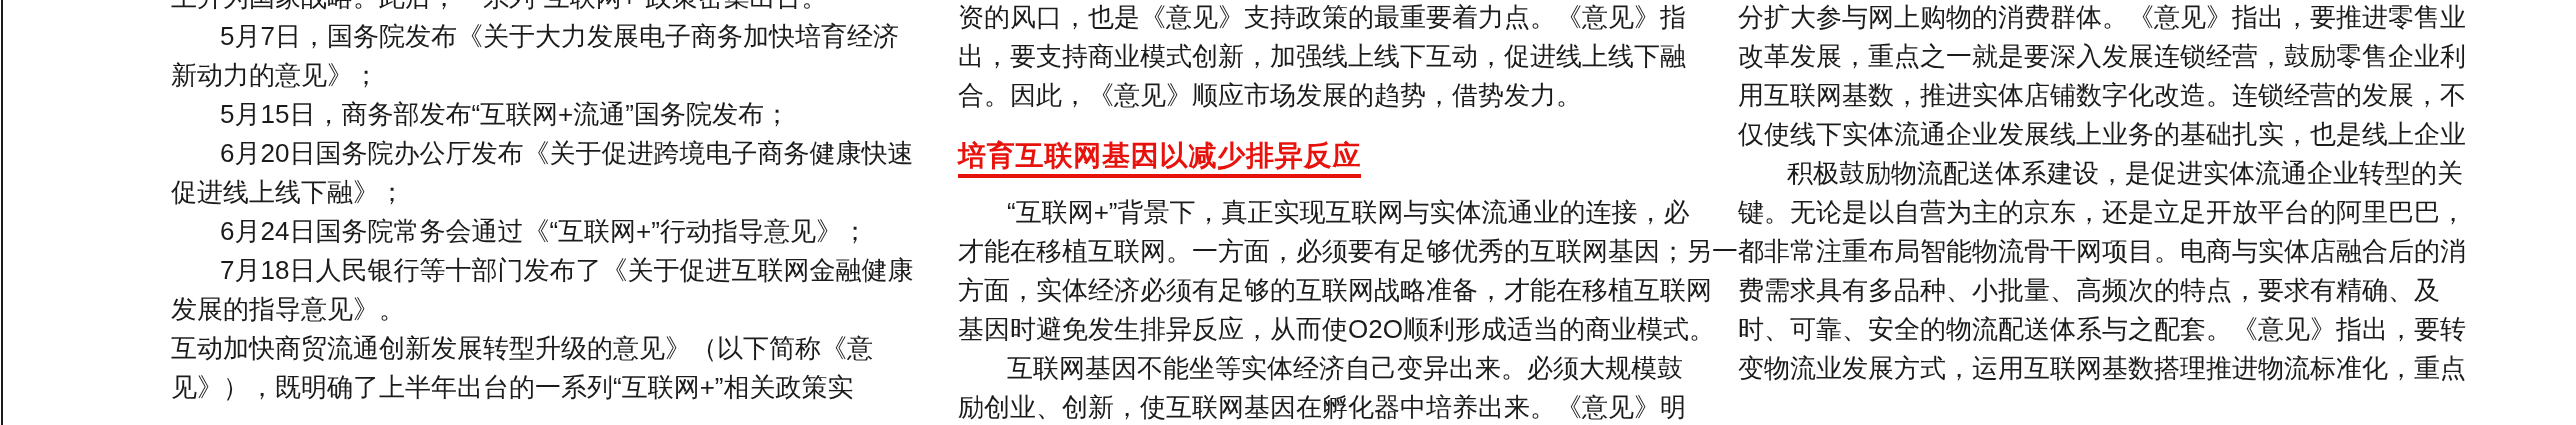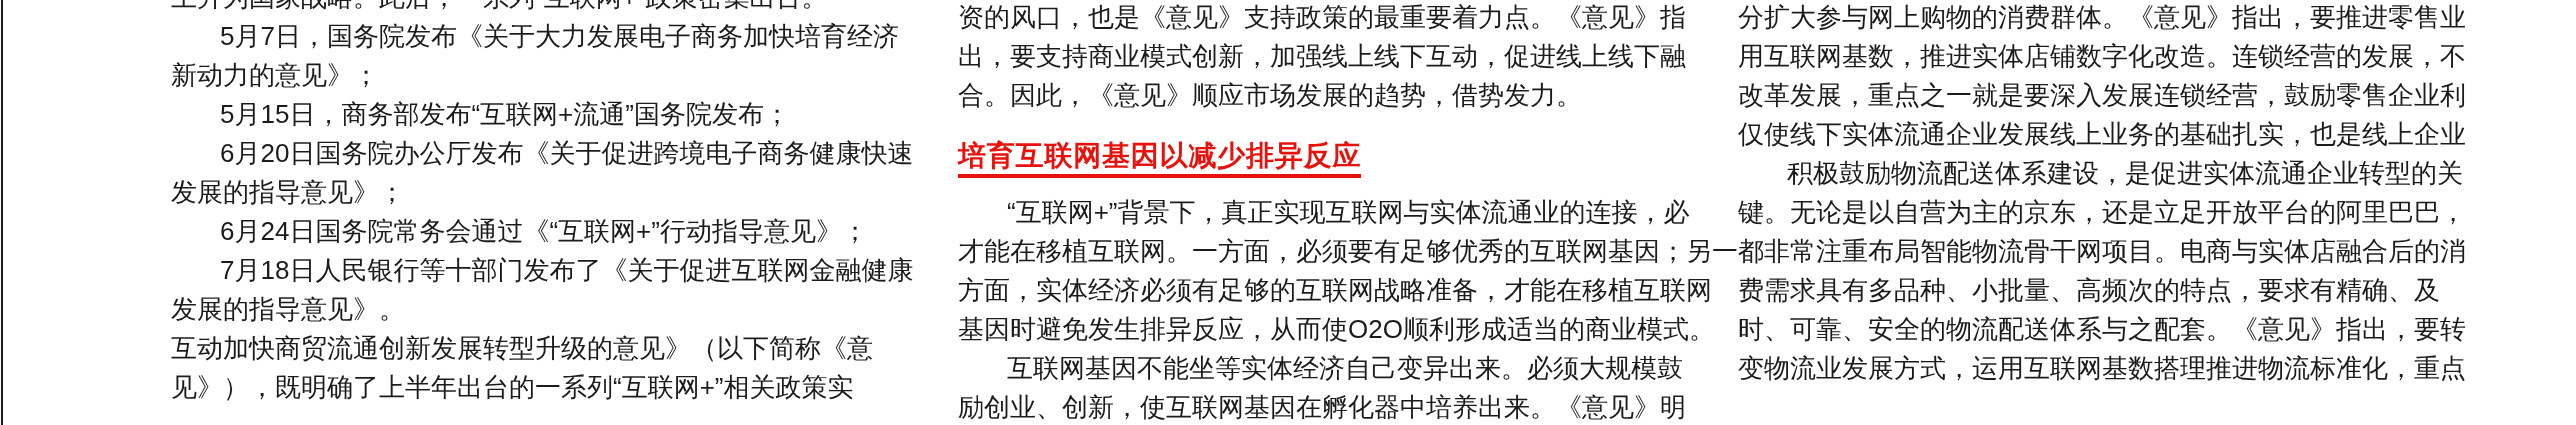--- a/index.html
+++ b/index.html
@@ -56,43 +56,43 @@
 <body>
 
 <div class="page">
   <div class="left-rule"></div>
   <div class="col col1">
       <div class="line">上升为国家战略。此后，一系列“互联网+”政策密集出台。</div>
       <div class="line indent">5月7日，国务院发布《关于大力发展电子商务加快培育经济</div>
       <div class="line">新动力的意见》；</div>
       <div class="line indent">5月15日，商务部发布“互联网+流通”国务院发布；</div>
       <div class="line indent">6月20日国务院办公厅发布《关于促进跨境电子商务健康快速</div>
-      <div class="line">发展的指导意见》；</div>
+      <div class="line">促进线上线下融》；</div>
       <div class="line indent">6月24日国务院常务会通过《“互联网+”行动指导意见》；</div>
       <div class="line indent">7月18日人民银行等十部门发布了《关于促进互联网金融健康</div>
       <div class="line">发展的指导意见》。</div>
       <div class="line">互动加快商贸流通创新发展转型升级的意见》（以下简称《意</div>
       <div class="line">见》），既明确了上半年出台的一系列“互联网+”相关政策实</div>
     </div>
   <div class="col col2">
       <div class="line">资的风口，也是《意见》支持政策的最重要着力点。《意见》指</div>
       <div class="line">出，要支持商业模式创新，加强线上线下互动，促进线上线下融</div>
       <div class="line">合。因此，《意见》顺应市场发展的趋势，借势发力。</div>
       <div class="heading-slot"><span class="heading-inner">培育互联网基因以减少排异反应</span></div>
       <div class="line indent">“互联网+”背景下，真正实现互联网与实体流通业的连接，必</div>
       <div class="line">才能在移植互联网。一方面，必须要有足够优秀的互联网基因；另一</div>
       <div class="line">方面，实体经济必须有足够的互联网战略准备，才能在移植互联网</div>
       <div class="line">基因时避免发生排异反应，从而使O2O顺利形成适当的商业模式。</div>
       <div class="line indent">互联网基因不能坐等实体经济自己变异出来。必须大规模鼓</div>
       <div class="line">励创业、创新，使互联网基因在孵化器中培养出来。《意见》明</div>
     </div>
   <div class="col col3">
       <div class="line">分扩大参与网上购物的消费群体。《意见》指出，要推进零售业</div>
+      <div class="line">改革发展，重点之一就是要深入发展连锁经营，鼓励零售企业利</div>
       <div class="line">用互联网基数，推进实体店铺数字化改造。连锁经营的发展，不</div>
-      <div class="line">改革发展，重点之一就是要深入发展连锁经营，鼓励零售企业利</div>
       <div class="line">仅使线下实体流通企业发展线上业务的基础扎实，也是线上企业</div>
       <div class="line indent">积极鼓励物流配送体系建设，是促进实体流通企业转型的关</div>
       <div class="line">键。无论是以自营为主的京东，还是立足开放平台的阿里巴巴，</div>
       <div class="line">都非常注重布局智能物流骨干网项目。电商与实体店融合后的消</div>
       <div class="line">费需求具有多品种、小批量、高频次的特点，要求有精确、及</div>
       <div class="line">时、可靠、安全的物流配送体系与之配套。《意见》指出，要转</div>
       <div class="line">变物流业发展方式，运用互联网基数搭理推进物流标准化，重点</div>
     </div>
 </div>
 

